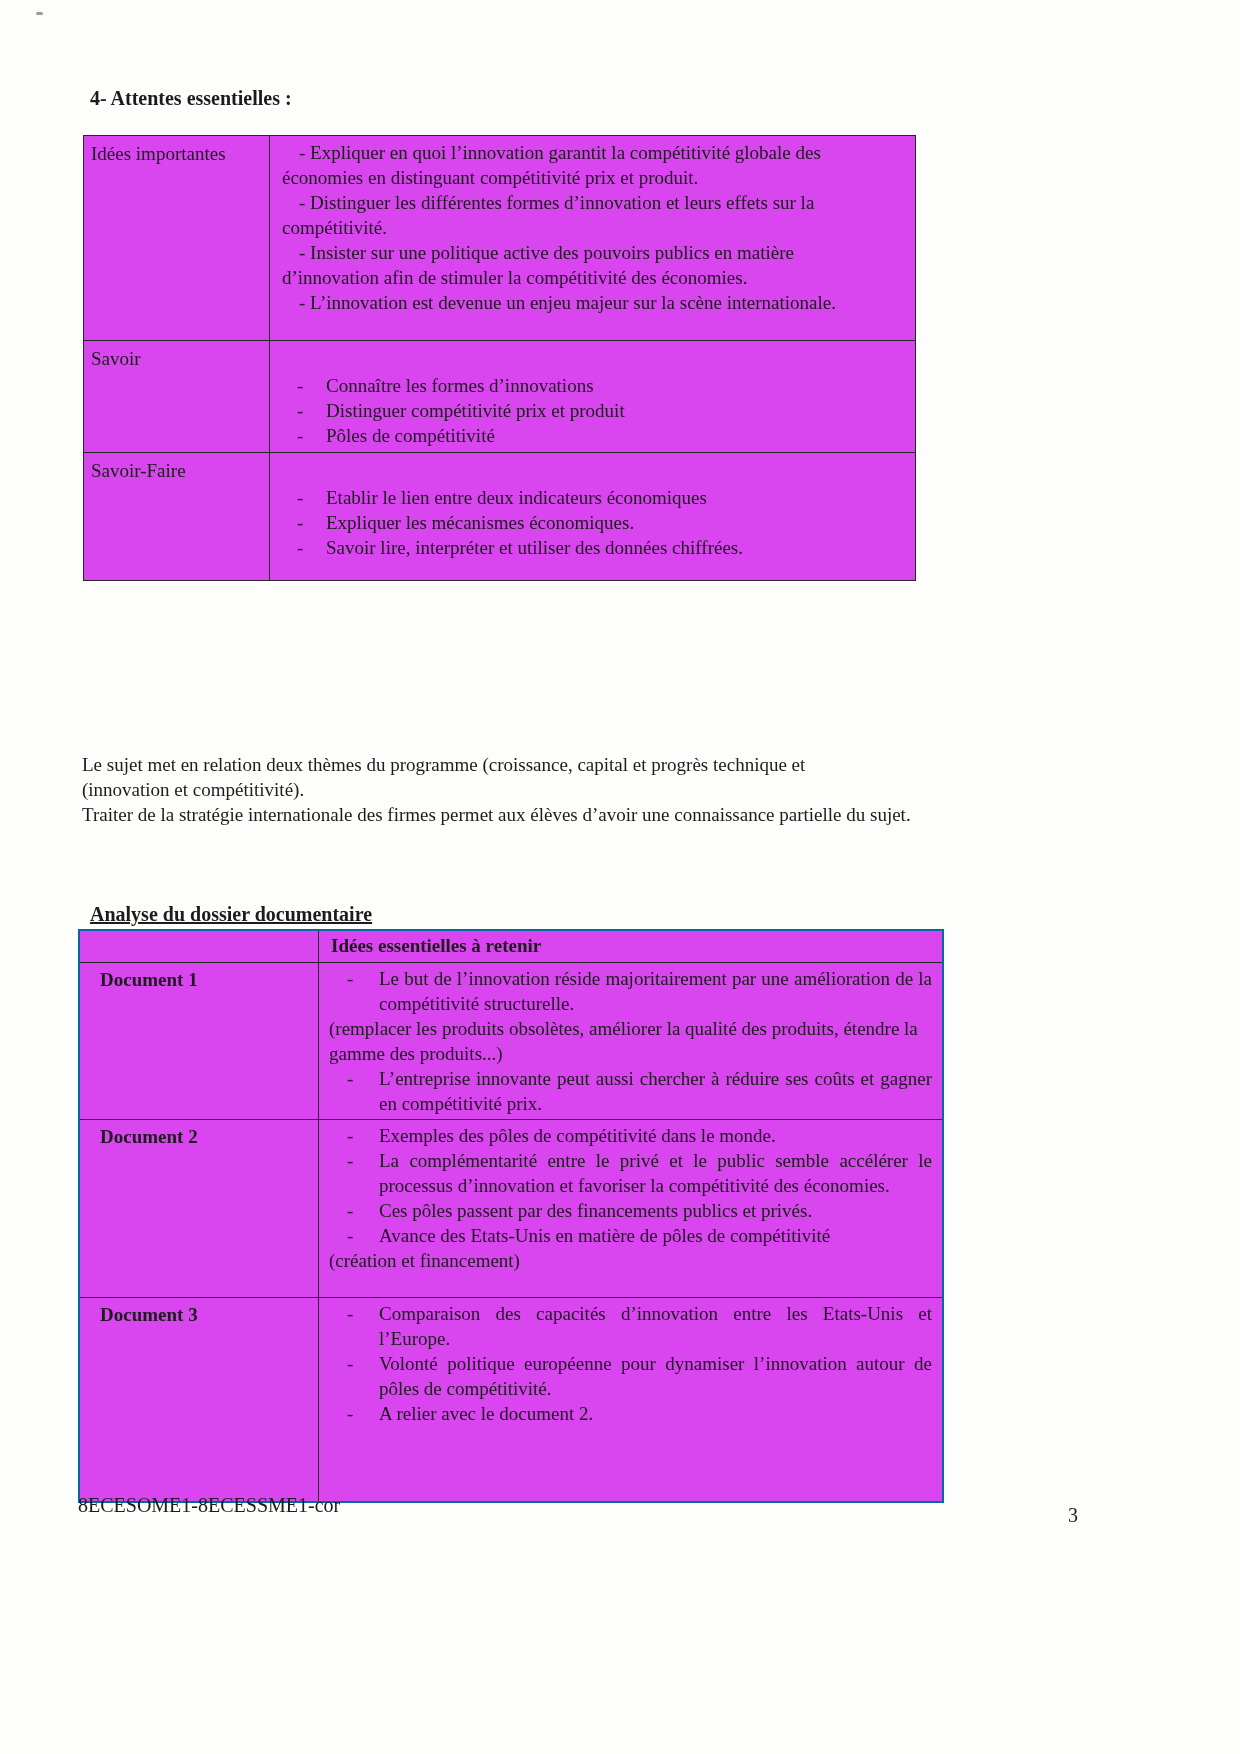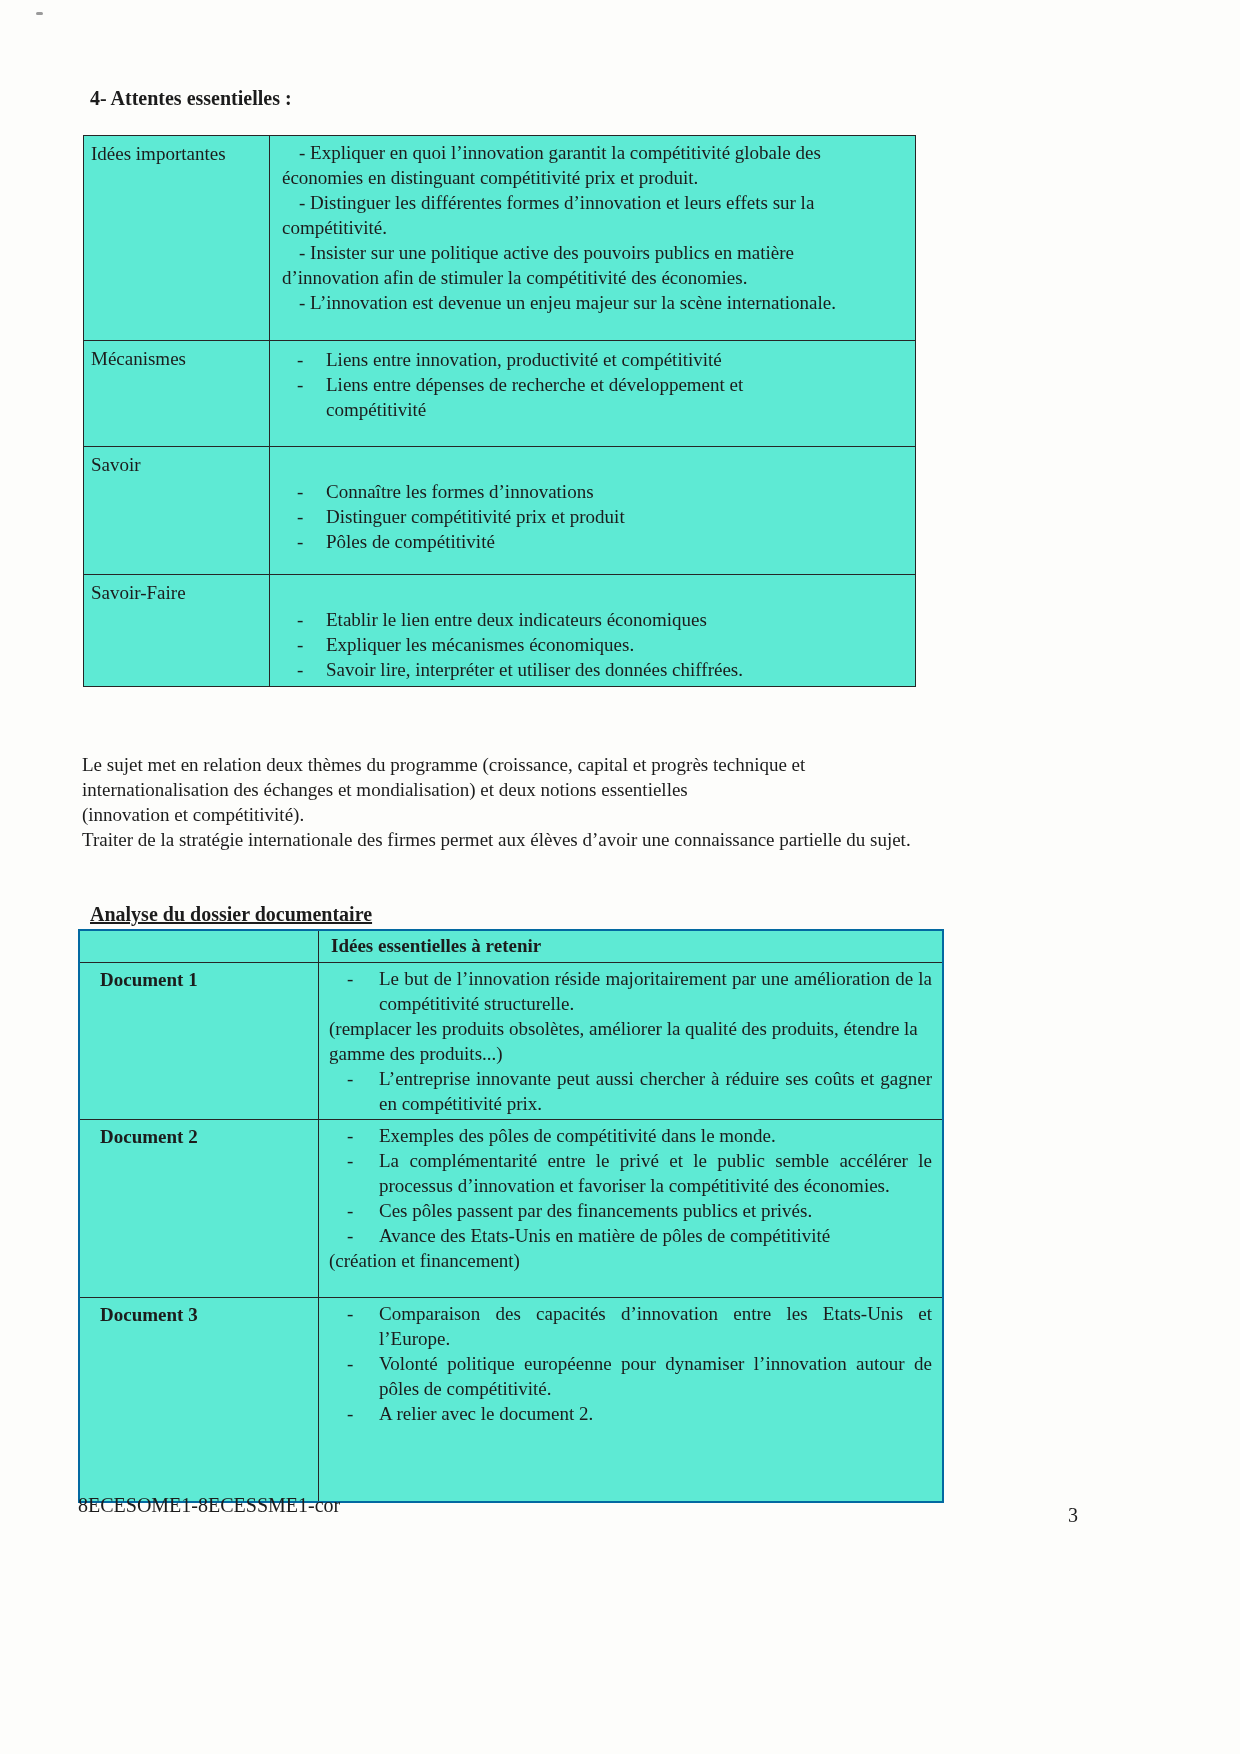--- a/index.html
+++ b/index.html
@@ -3,21 +3,21 @@
 <meta charset="utf-8">
 <style>
   html,body{margin:0;padding:0;background:#ffffff;}
   .sheet{
     position:relative;width:1240px;height:1754px;background:#fdfdfb;
     font-family:"Liberation Serif","DejaVu Serif",serif;color:#1c1c1c;
     font-size:19px;line-height:25px;overflow:hidden;
   }
   .speck{position:absolute;left:36px;top:12px;width:7px;height:3px;background:#9a9a9a;border-radius:2px;}
   .title{position:absolute;left:90px;top:86px;font-size:20px;font-weight:bold;}
-  table{border-collapse:collapse;background:#5eead4;}
+  table{border-collapse:collapse;background:#d946ef;}
   td{border:1.4px solid #262626;vertical-align:top;}
   .t1{position:absolute;left:83px;top:135px;width:833px;}
   .t1 .lbl{width:172px;padding:5px 6px 4px 7px;}
   .t1 .cnt{padding:4px 45px 4px 12px;}
   .t1 tr:nth-child(1){height:205px;}
   .t1 tr:nth-child(2){height:106px;}
   .t1 tr:nth-child(3){height:128px;}
   .t1 tr:nth-child(4){height:106px;}
   .hang{text-indent:17px;margin:0;}
   .b{display:flex;padding-left:15px;}
@@ -57,35 +57,20 @@
         <tr>
       <td class="lbl">Idées importantes</td>
       <td class="cnt">
         <p class="hang">- Expliquer en quoi l’innovation garantit la compétitivité globale des économies en distinguant compétitivité prix et produit.</p>
         <p class="hang">- Distinguer les différentes formes d’innovation et leurs effets sur la compétitivité.</p>
         <p class="hang">- Insister sur une politique active des pouvoirs publics en matière d’innovation afin de stimuler la compétitivité des économies.</p>
         <p class="hang">- L’innovation est devenue un enjeu majeur sur la scène internationale.</p>
       </td>
     </tr>
     <tr>
-      <td class="lbl">Mécanismes</td>
-      <td class="cnt">
-        <div class="gap-top-sm">
-          <div class="b">
-            <span class="mark">-</span>
-            <div class="txt">Liens entre innovation, productivité et compétitivité</div>
-          </div>
-          <div class="b">
-            <span class="mark">-</span>
-            <div class="txt">Liens entre dépenses de recherche et développement et compétitivité</div>
-          </div>
-        </div>
-      </td>
-    </tr>
-    <tr>
       <td class="lbl">Savoir</td>
       <td class="cnt">
         <div class="gap-top">
           <div class="b">
             <span class="mark">-</span>
             <div class="txt">Connaître les formes d’innovations</div>
           </div>
           <div class="b">
             <span class="mark">-</span>
             <div class="txt">Distinguer compétitivité prix et produit</div>
@@ -115,21 +100,20 @@
           </div>
         </div>
       </td>
     </tr>
   </tbody>
     </table>
 
 
   <div class="para">
     <div>Le sujet met en relation deux thèmes du programme (croissance, capital et progrès technique et</div>
-    <div>internationalisation des échanges et mondialisation) et deux notions essentielles</div>
     <div>(innovation et compétitivité).</div>
     <div>Traiter de la stratégie internationale des firmes permet aux élèves d’avoir une connaissance partielle du sujet.</div>
   </div>
 
   <div class="h3">Analyse du dossier documentaire</div>
 
   <table class="t2">
     <tbody>
         <tr>
       <td class="lbl"></td>

